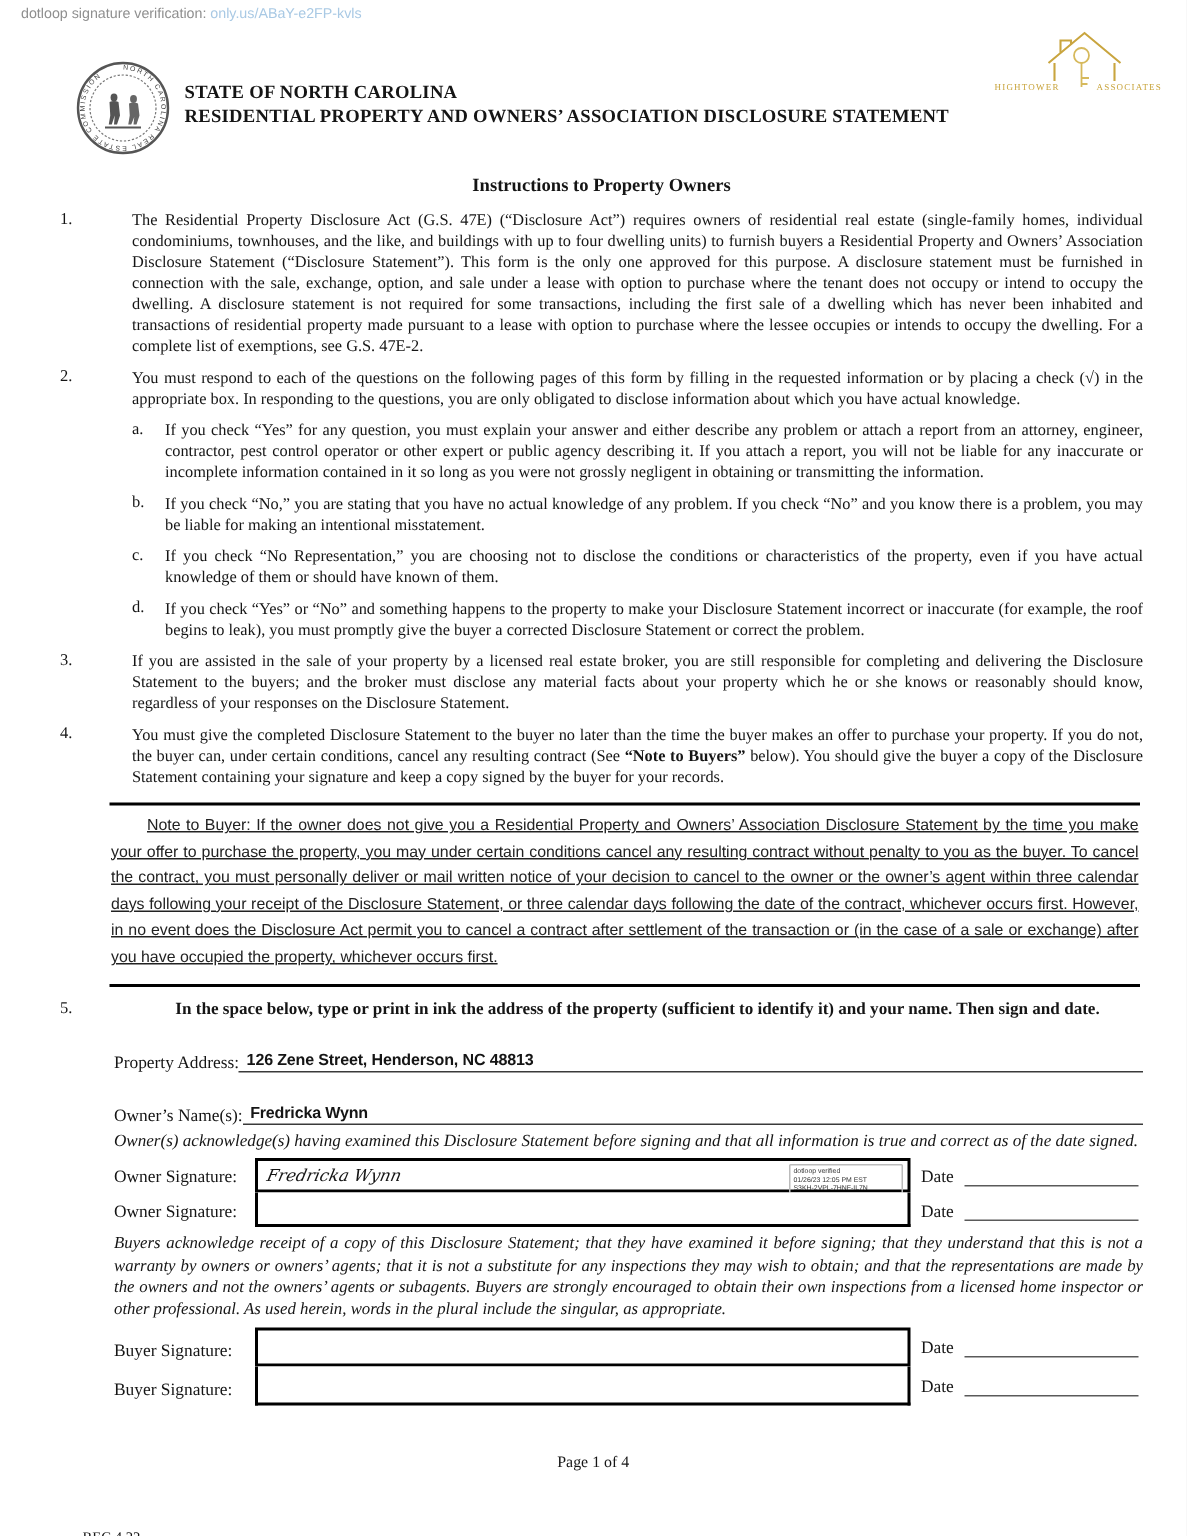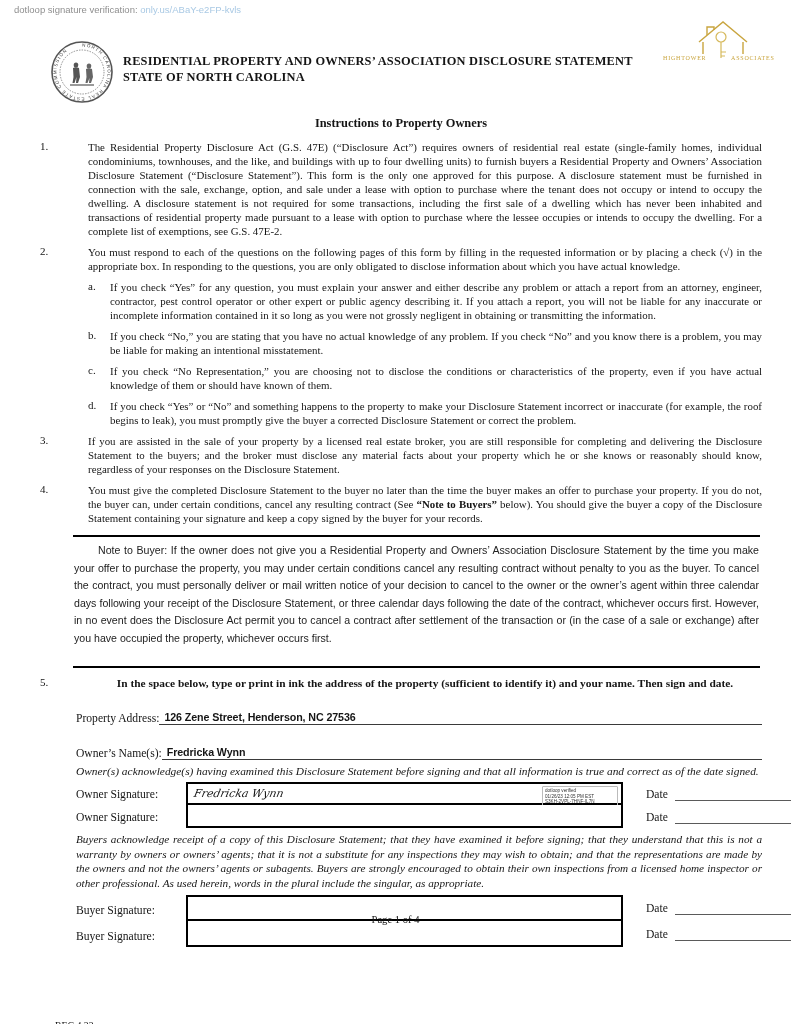--- a/index.html
+++ b/index.html
@@ -17,42 +17,42 @@
   
   .content{position:absolute;top:116px;left:40px;width:722px;}
   .ih{ text-align:center;font-weight:bold;font-size:12.4px;margin:0 0 9px 0;}
   .item{display:flex;margin:0 0 7px 0;}
   .item .num{width:36px;flex:0 0 36px;font-size:11px;}
   .item .txt{flex:1;font-size:10.9px;line-height:14px;text-align:justify;margin-left:12px;}
   .sub{display:flex;margin:0 0 7px 0;padding-left:48px;}
   .sub .num{width:22px;flex:0 0 22px;font-size:11px;}
   .sub .txt{flex:1;font-size:10.9px;line-height:14px;text-align:justify;}
   .notebox{margin:10px 2px 8px 33px;border-top:2.5px solid #000;border-bottom:2.5px solid #000;
-           padding:5px 1px 18px 1px;font-family:"Liberation Sans",sans-serif;font-size:10.6px;
-           line-height:17.6px;text-align:justify;text-indent:24px;color:#222;}
+           padding:5px 1px 8px 1px;font-family:"Liberation Sans",sans-serif;font-size:10.6px;
+           line-height:17.6px;text-align:justify;text-indent:24px;color:#222;text-decoration:underline;}
   .frow{display:flex;align-items:flex-end;margin:2px 0 3px 36px;}
   .frow .flabel{font-size:11.6px;white-space:nowrap;margin-top:19px;}
   .frow .fval{flex:1;border-bottom:1.2px solid #3a3a3a;font-family:"Liberation Sans",sans-serif;
               font-weight:bold;font-size:10.7px;padding:0 0 0 5px;letter-spacing:-.1px;line-height:14px;}
   .ack{margin:4px 0 4px 36px;font-style:italic;font-size:11.4px;line-height:14.6px;text-align:justify;}
-  .sigrow{display:flex;align-items:center;margin-left:36px;height:23px;gap:16px;}
+  .sigrow{display:flex;align-items:center;margin-left:36px;height:23px;}
   .sigrow .slabel{width:94px;flex:0 0 94px;font-size:11.6px;align-self:flex-end;line-height:21px;}
   .sigbox{position:relative;width:437px;flex:0 0 437px;height:100%;border:2px solid #000;
           box-sizing:border-box;background:#fff;cursor:pointer;}
   .sigrow + .sigrow .sigbox{border-top:none;}
   .scr{position:absolute;left:6px;top:3px;font-family:"DejaVu Serif",serif;font-style:italic;
        font-size:11px;transform:skewX(-12deg);white-space:nowrap;}
   .stamp{position:absolute;right:3px;top:2px;width:70px;font-family:"Liberation Sans",sans-serif;
          font-size:4.6px;line-height:5.4px;color:#333;border:.5px solid #bbb;padding:1px 2px;
          border-radius:1px;}
   .dgroup{display:flex;align-items:flex-end;margin-left:7px;}
   .dgroup .dlabel{font-size:11.6px;text-align:right;}
   .dline{display:inline-block;width:116px;height:13px;border-bottom:1.6px solid #5a5a5a;margin-left:7px;}
   .footer-left{position:absolute;left:55px;top:1020px;font-size:9.8px;line-height:11.5px;}
-  .footer-page{position:absolute;left:0;top:914px;width:100%;text-align:center;font-size:10.6px;}
+  .footer-page{position:absolute;left:0;top:970px;width:100%;text-align:center;font-size:10.6px;}
 </style>
 </head>
 <body>
 
 <div class="page">
 
   <div class="verify">
     <span>dotloop signature verification:</span>
     <span class="vlink">only.us/ABaY-e2FP-kvls</span>
   </div>
@@ -67,22 +67,22 @@
       <textPath href="#ringpath">NORTH CAROLINA REAL ESTATE COMMISSION</textPath>
     </text>
     <ellipse cx="26" cy="25" rx="2.3" ry="2.6" fill="#555"></ellipse>
     <path d="M23 28 q3 -1.5 6 0 l1 9 -2 6 h-2 l.5 -6 -2 6 h-2 l1 -6 z" fill="#555"></path>
     <ellipse cx="39" cy="26" rx="2.3" ry="2.6" fill="#666"></ellipse>
     <path d="M36 29 q3 -1.5 6 0 l1 8 -2 6 h-2 l.5 -5 -2 5 h-2 l1 -6 z" fill="#666"></path>
     <path d="M20 45 h24" stroke="#555" stroke-width="1.2"></path>
   </svg>
 
   <div class="titleblock">
+    <div>STATE OF NORTH CAROLINA</div>
     <div>RESIDENTIAL PROPERTY  AND OWNERS’ ASSOCIATION DISCLOSURE STATEMENT</div>
-    <div>STATE OF NORTH CAROLINA</div>
   </div>
 
   <svg class="logo" viewBox="0 0 124 56">
     <g stroke="#c9a53f" stroke-width="1.4" fill="none">
       <path d="M38 30 L62 10 L86 30"></path>
       <path d="M46 23 v-8 h7 v3"></path>
       <path d="M42 30 v12 M82 30 v12"></path>
     </g>
     <g stroke="#d6b95c" stroke-width="1.2" fill="none">
       <circle cx="60" cy="25" r="5"></circle>
@@ -135,21 +135,21 @@
 
     <div class="notebox">Note to Buyer: If the owner does not give you a Residential Property and Owners’ Association Disclosure Statement by the time you make your offer to purchase the property, you may under certain conditions cancel any resulting contract without penalty to you as the buyer.  To cancel the contract, you must personally deliver or mail written notice of your decision to cancel to the owner or the owner’s agent within three calendar days following your receipt of the Disclosure Statement, or three calendar days following the date of the contract, whichever occurs first.  However, in no event does the Disclosure Act permit you to cancel a contract after settlement of the transaction or (in the case of a sale or exchange) after you have occupied the property, whichever occurs first.</div>
 
     <div class="item" style="margin-bottom:3px;">
       <div class="num">5.</div>
       <div class="txt" style="text-align:center;font-size:11.4px;font-weight:bold;">In the space below, type or print in ink the address of the property (sufficient to identify it) and your name. Then sign and date.</div>
     </div>
 
     <div class="frow">
       <span class="flabel">Property Address:</span>
-      <span class="fval">126 Zene Street, Henderson, NC 27536</span>
+      <span class="fval">126 Zene Street, Henderson, NC 48813</span>
     </div>
     <div class="frow">
       <span class="flabel">Owner’s Name(s):</span>
       <span class="fval">Fredricka Wynn</span>
     </div>
 
     <div class="ack">Owner(s) acknowledge(s) having examined this Disclosure Statement before signing and that all information is true and correct as of the date signed.</div>
 
     <div class="sigrow">
       <span class="slabel">Owner Signature:</span>

